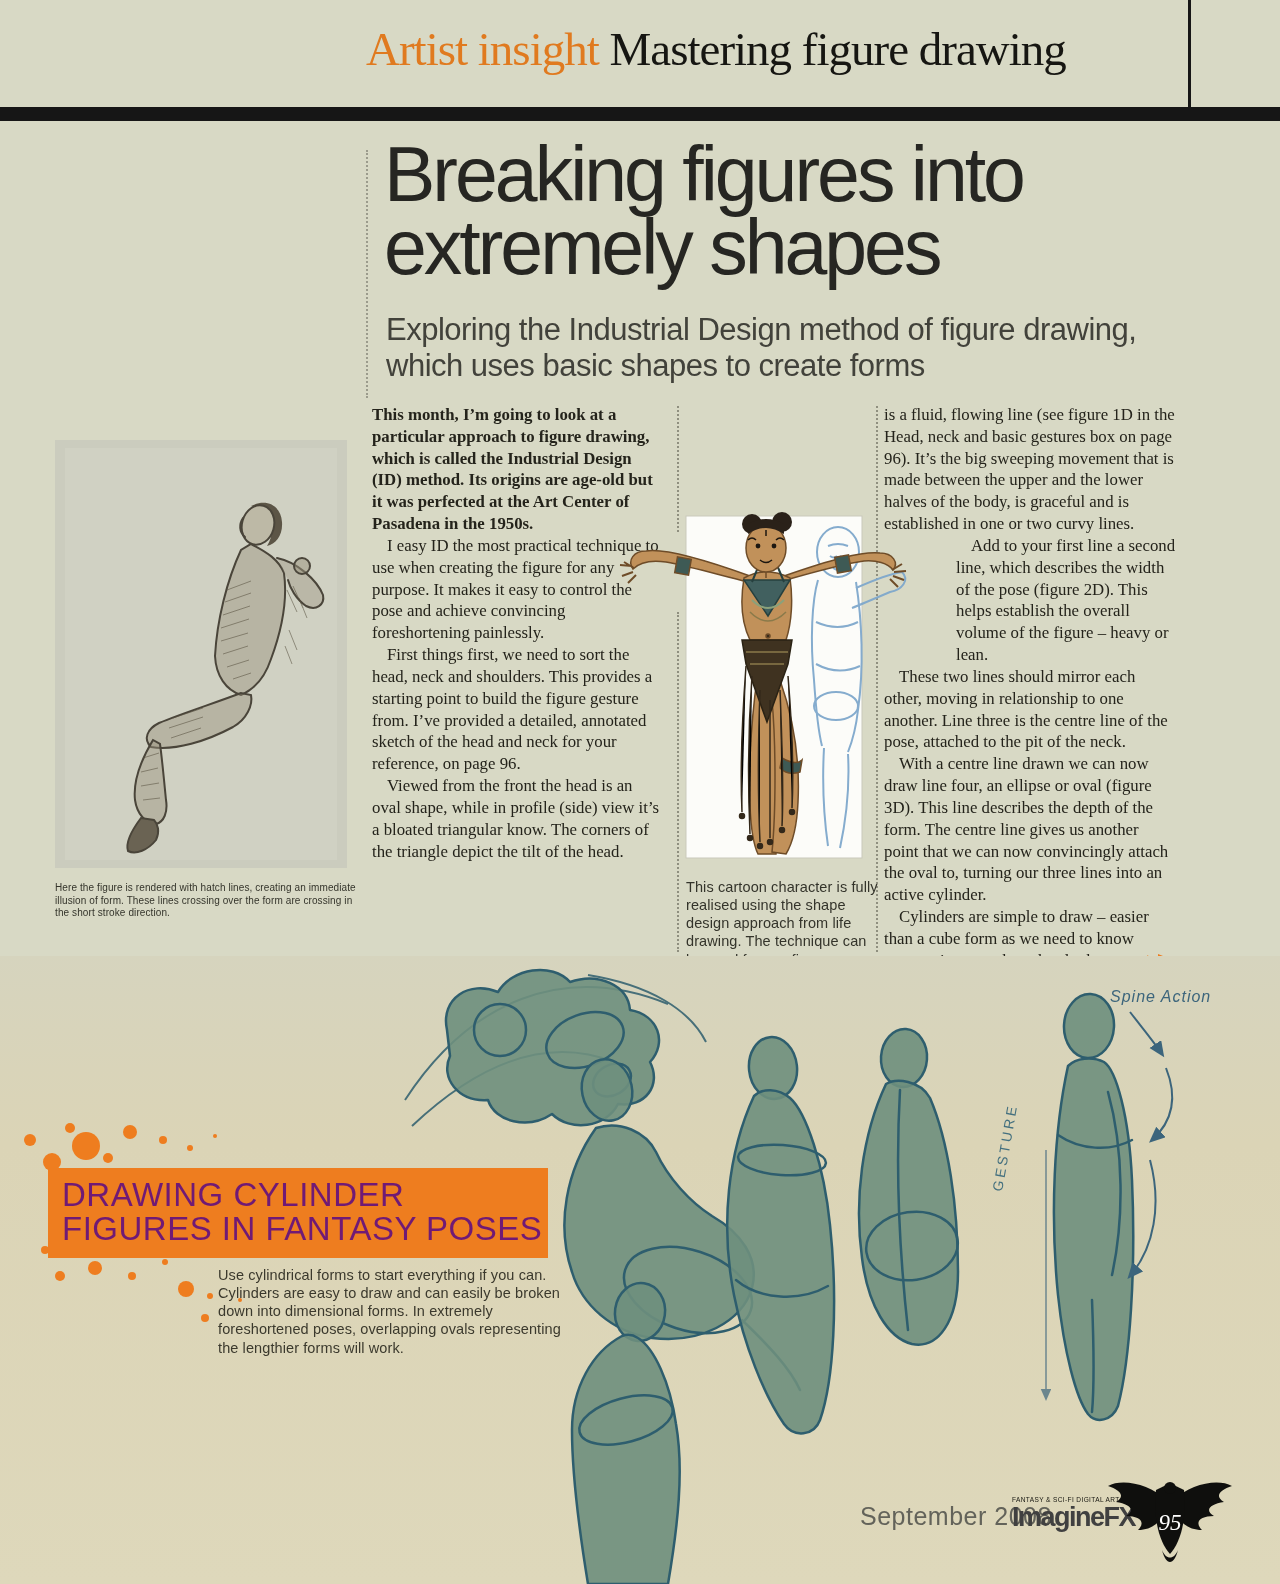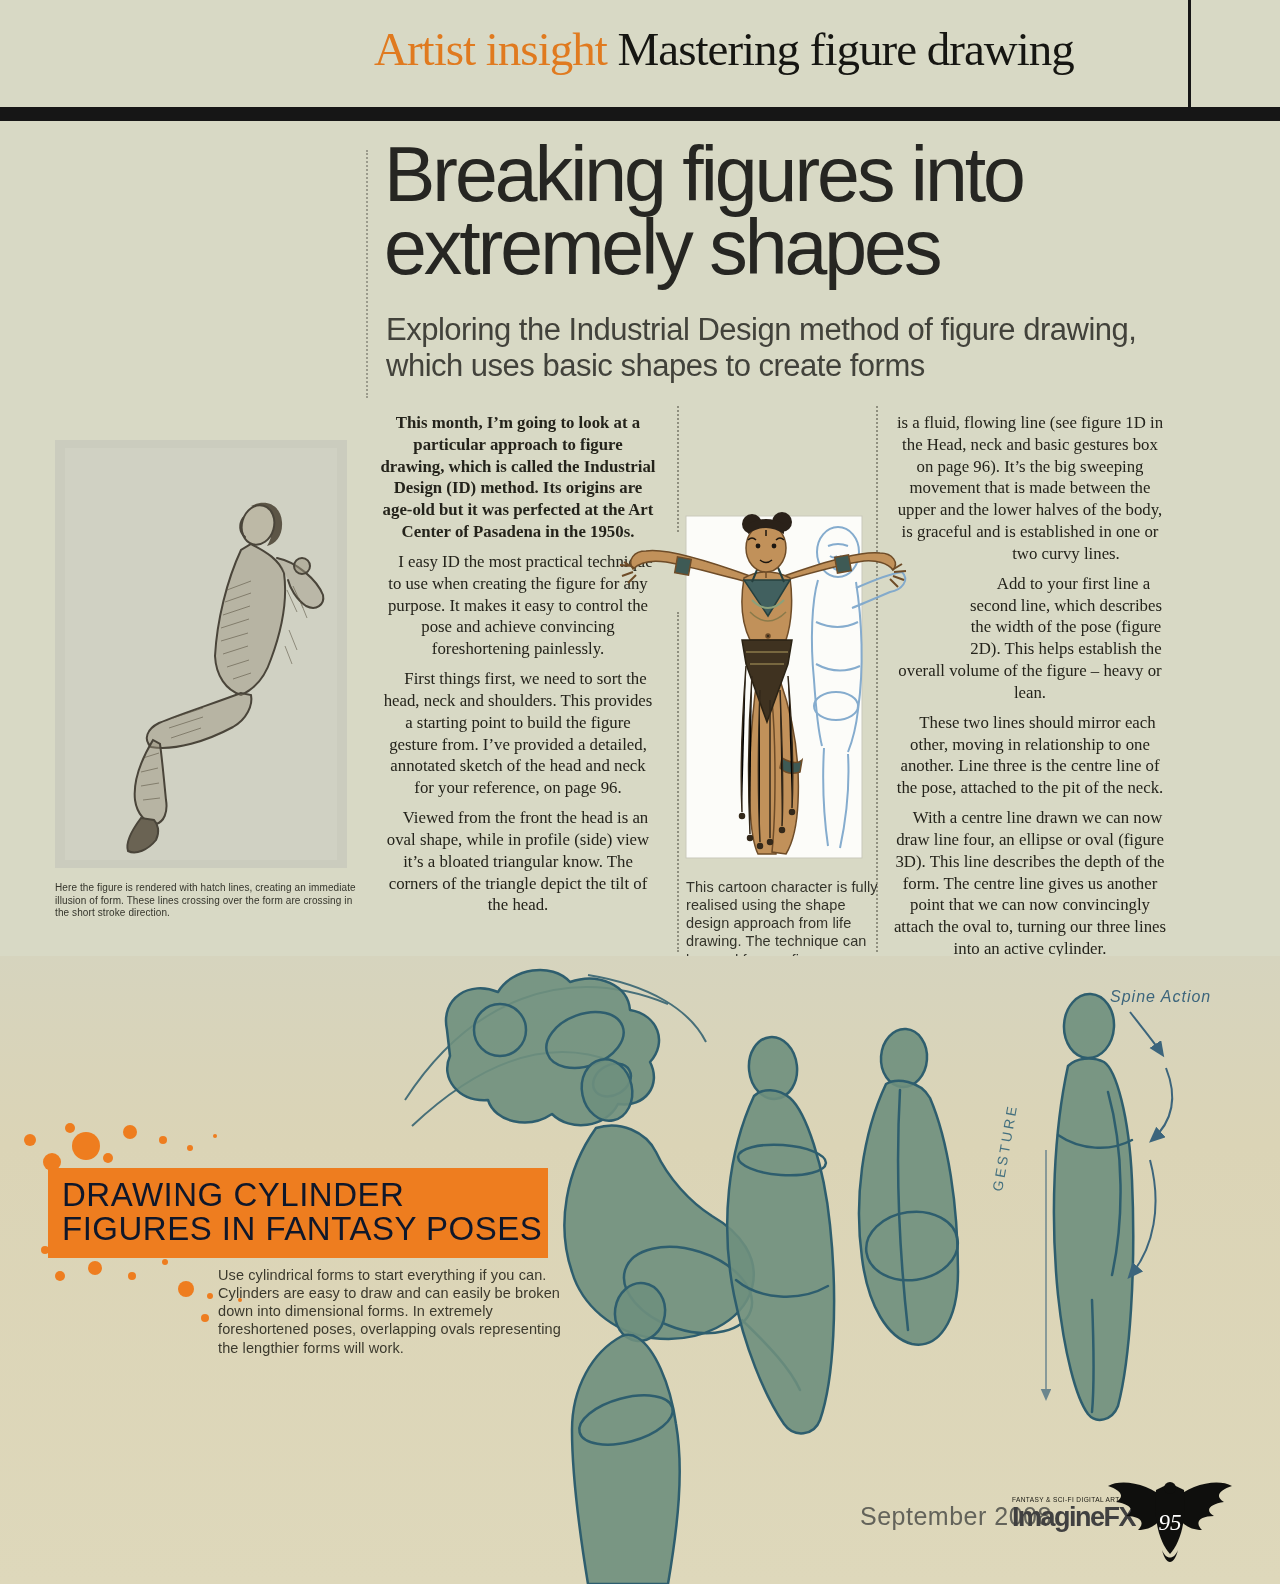--- a/index.html
+++ b/index.html
@@ -6,21 +6,21 @@
   body{
     width:1280px;height:1584px;position:relative;overflow:hidden;
     background:#d8d9c5;
     font-family:"Liberation Sans",sans-serif;
     color:#20201a;
   }
   
   .kicker{
     position:absolute;left:366px;top:22px;width:800px;
     font-family:"Liberation Serif",serif;font-size:47px;letter-spacing:-1px;
-    white-space:nowrap;color:#161612;margin-left:8px;
+    white-space:nowrap;color:#161612;
   }
   .kicker .orange{color:#e07a1f;}
   .header-vline{position:absolute;left:1188px;top:0;width:3px;height:110px;background:#161616;}
   .header-bar{position:absolute;left:0;top:107px;width:1280px;height:14px;background:#161616;}
 
   
   .title-rule{position:absolute;left:366px;top:150px;height:248px;border-left:2px dotted #9b9b8c;}
   .article-title{
     position:absolute;left:384px;top:138px;width:800px;
     font-size:77px;line-height:0.95;letter-spacing:-3px;color:#262622;font-weight:400;
@@ -32,21 +32,21 @@
   }
 
   
   .body-copy{
     position:absolute;width:292px;
     font-family:"Liberation Serif",serif;font-size:16.8px;line-height:1.3;color:#24231b;
     text-align:left;
   }
   .col1{left:372px;top:404px;}
   .col2{left:884px;top:404px;width:292px;}
-  .body-copy p{margin:8px;text-align:center;}
+  .body-copy p{margin:0;}
   .body-copy p.indent{text-indent:15px;}
   .body-copy .lead{font-weight:bold;}
   .arm-space{float:left;width:72px;height:112px;}
   .cont-arrow{display:inline-block;margin-left:34px;vertical-align:middle;}
 
   
   .vdot{position:absolute;border-left:2px dotted #8f8f7f;}
   .d1a{left:677px;top:406px;height:126px;}
   .d1b{left:677px;top:612px;height:340px;}
   .d2{left:876px;top:406px;height:546px;}
@@ -64,21 +64,21 @@
 
   
   .bottom-bg{
     position:absolute;left:0;top:956px;width:1280px;height:628px;
     background:linear-gradient(180deg,#d6d4be 0%,#dbd4b6 30%,#ded8bb 100%);
   }
   .gesture-svg{position:absolute;left:330px;top:956px;width:950px;height:628px;}
   .splatter-svg{position:absolute;left:0;top:1100px;width:620px;height:260px;}
   .banner{
     position:absolute;left:48px;top:1168px;width:500px;height:90px;background:#ee7d1f;
-    color:#0f172a;font-size:33px;line-height:1.02;letter-spacing:0.5px;
+    color:#701a75;font-size:33px;line-height:1.02;letter-spacing:0.5px;
     padding:10px 0 0 14px;box-sizing:border-box;
   }
   .banner div{white-space:nowrap;}
   .banner-cap{left:218px;top:1266px;width:348px;font-size:14.5px;color:#3b392d;}
 
   
   .footer-date{position:absolute;left:860px;top:1502px;font-size:25px;color:#63635a;letter-spacing:0.5px;}
   .logo{position:absolute;left:1012px;top:1496px;width:120px;}
   .logo-tag{font-size:6.5px;letter-spacing:0.4px;color:#15150f;white-space:nowrap;}
   .logo-name{font-size:27px;font-weight:bold;letter-spacing:-1.5px;color:#404040;margin-top:-1px;}

